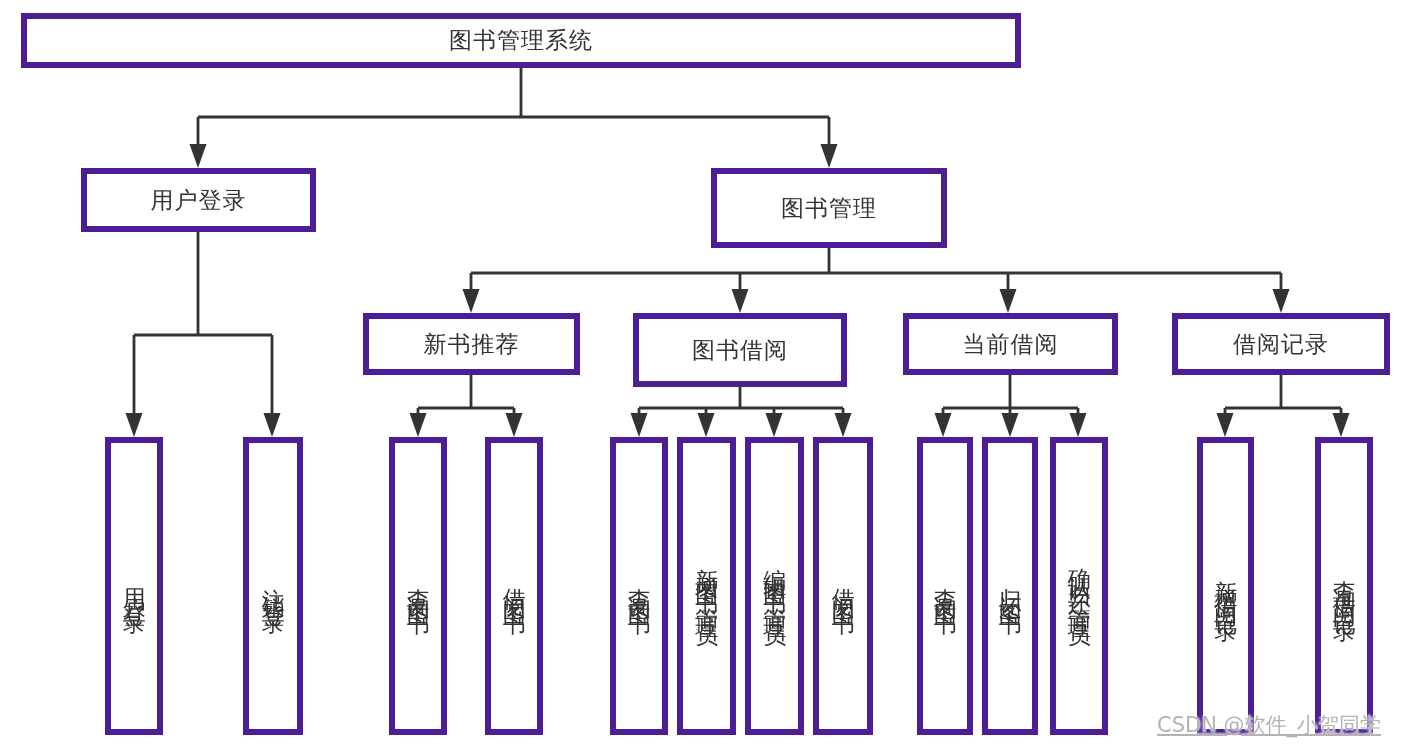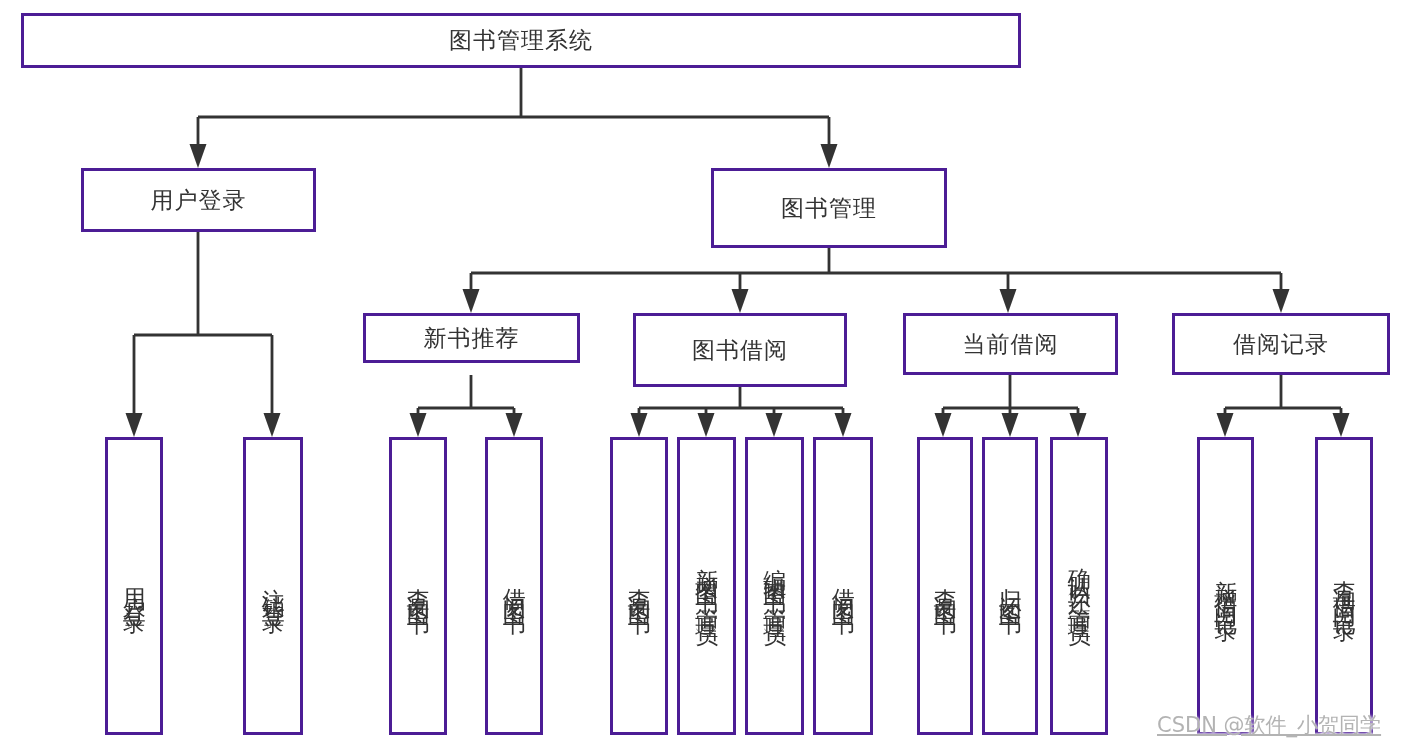--- a/index.html
+++ b/index.html
@@ -12,21 +12,21 @@
     font-family: "DejaVu Sans", "Liberation Sans", sans-serif;
   }
   svg.connectors {
     position: absolute;
     left: 0; top: 0;
     width: 1405px; height: 747px;
   }
   .node {
     position: absolute;
     box-sizing: border-box;
-    border: 3px solid #4c1d95;
+    border: 6px solid #4c1d95;
     background: #ffffff;
     display: flex;
     align-items: center;
     justify-content: center;
     color: #333333;
   }
   .hnode span {
     font-size: 23px;
     letter-spacing: 1px;
     white-space: nowrap;
@@ -100,21 +100,21 @@
     <span>图书管理系统</span>
   </div>
 
   <div class="node hnode" style="left:81px; top:168px; width:235px; height:64px;">
     <span>用户登录</span>
   </div>
   <div class="node hnode" style="left:711px; top:168px; width:236px; height:80px;">
     <span>图书管理</span>
   </div>
 
-  <div class="node hnode" style="left:363px; top:313px; width:217px; height:50px;">
+  <div class="node hnode" style="left:363px; top:313px; width:217px; height:62px;">
     <span>新书推荐</span>
   </div>
   <div class="node hnode" style="left:633px; top:313px; width:214px; height:74px;">
     <span>图书借阅</span>
   </div>
   <div class="node hnode" style="left:903px; top:313px; width:215px; height:62px;">
     <span>当前借阅</span>
   </div>
   <div class="node hnode" style="left:1172px; top:313px; width:218px; height:62px;">
     <span>借阅记录</span>

